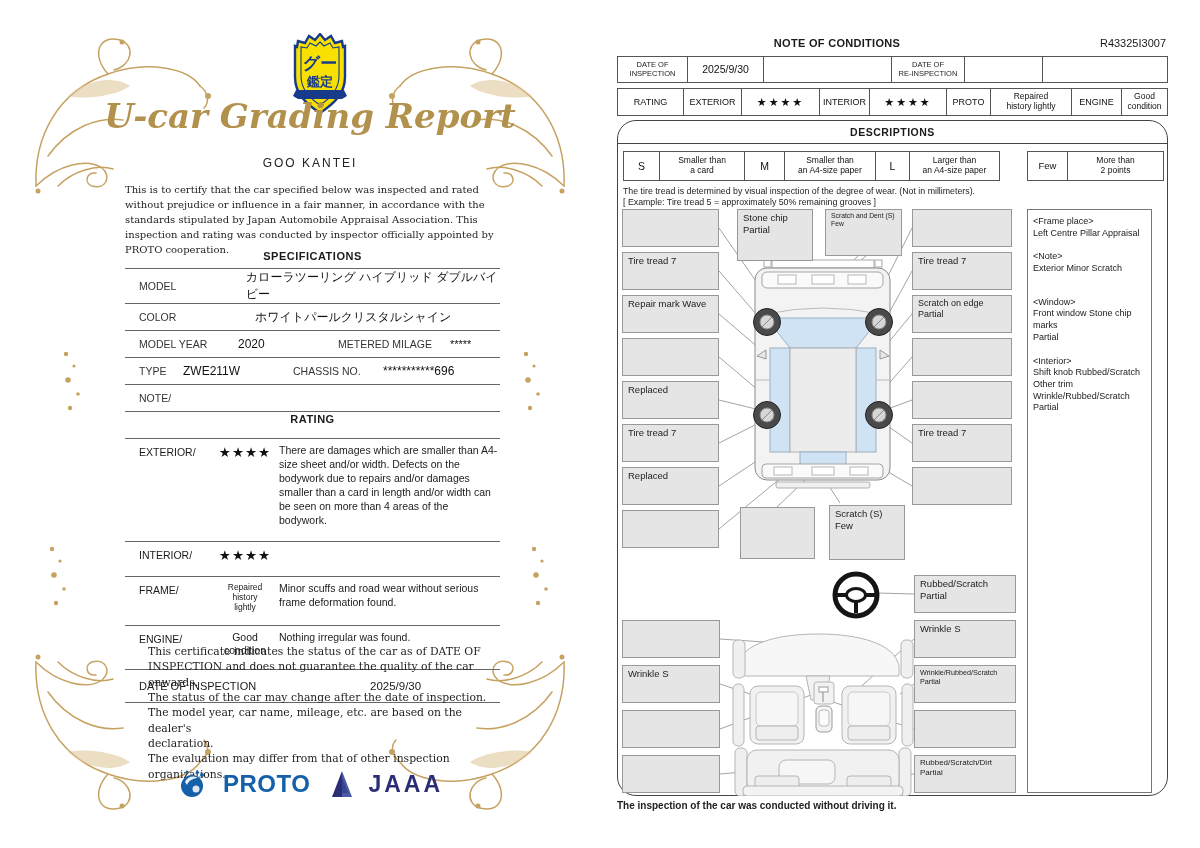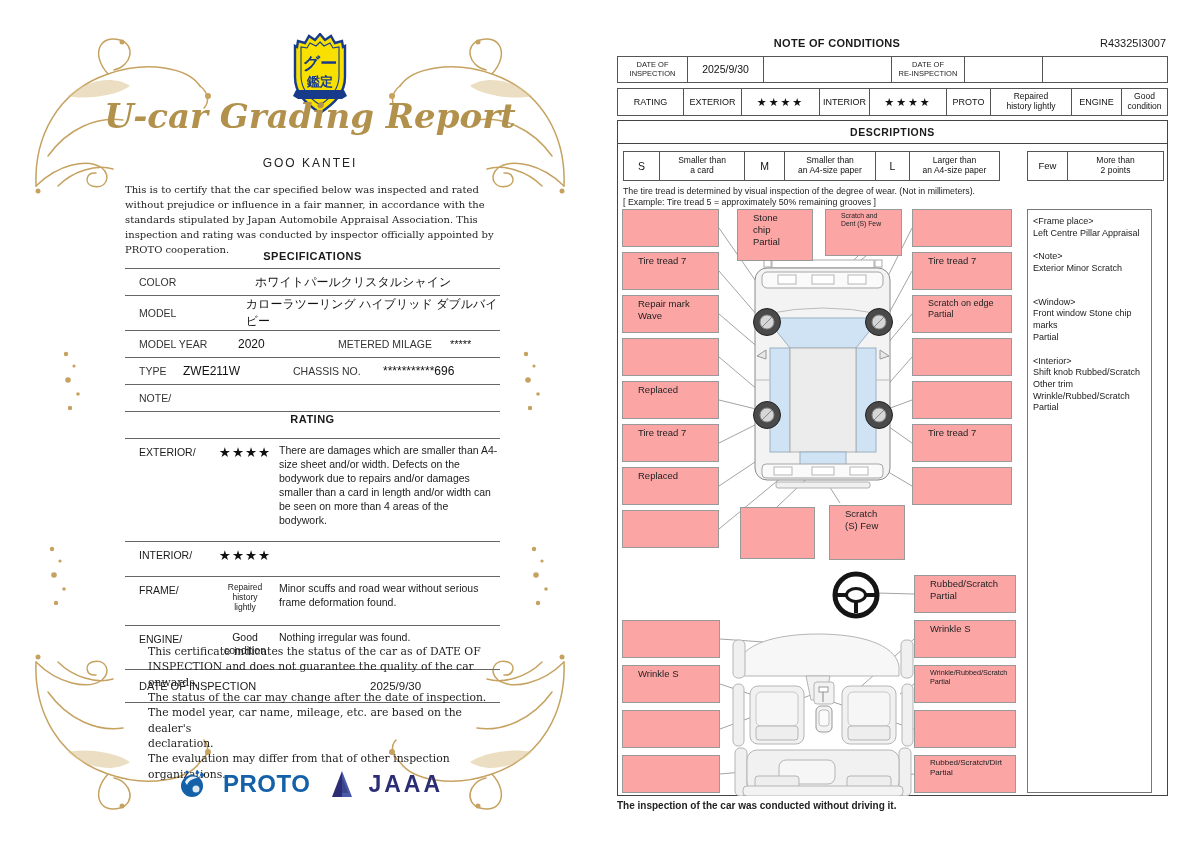--- a/index.html
+++ b/index.html
@@ -32,22 +32,22 @@
   .cell{border-right:1px solid #555;display:flex;align-items:center;justify-content:center;
         text-align:center;white-space:pre-line;line-height:1.15;box-sizing:border-box;}
   .cell:last-child{border-right:none;}
   .hcell{font-size:7.5px;color:#222;}
   .vcell{font-size:10.5px;color:#111;}
   .scell{font-size:11px;letter-spacing:2px;color:#111;}
   .mcell{font-size:8.5px;color:#111;}
   .desc-outline{border:1.5px solid #444;box-sizing:border-box;}
   .desc-head{height:22px;border-bottom:1.2px solid #444;display:flex;align-items:center;
              justify-content:center;font-weight:bold;font-size:10.5px;letter-spacing:.5px;}
-  .lbox{position:absolute;background:#fca5a5;border:1px solid #999;font-size:9.5px;color:#222;
-        padding:2px 15px;line-height:1.25;box-sizing:border-box;overflow:hidden;z-index:3;}
+  .lbox{position:absolute;background:#e5e5e5;border:1px solid #999;font-size:9.5px;color:#222;
+        padding:2px 5px;line-height:1.25;box-sizing:border-box;overflow:hidden;z-index:3;}
   .sm{font-size:8px;}
   .xs{font-size:6.8px;}
   .notes-panel{border:1px solid #777;padding:6px 5px;font-size:9px;line-height:1.3;
                box-sizing:border-box;background:#fff;z-index:3;}
   .np-h{margin-top:12px;}
   .np-h:first-child{margin-top:0;}
   .np-gap{margin-top:22px;}
   .footer-note{font-size:10px;font-weight:600;color:#222;}
   .rep-no{font-size:11px;text-align:right;}
   .page-title{font-size:11px;font-weight:bold;text-align:center;letter-spacing:.3px;}
@@ -97,26 +97,26 @@
 
 <div class="abs cert-title" style="left:60px;top:96px;width:500px;">U-car Grading Report</div>
 <div class="abs cert-org" style="left:60px;top:156px;width:500px;">GOO KANTEI</div>
 
 <div class="abs cert-body" style="left:125px;top:182px;width:392px;">This is to certify that the car specified below was inspected and rated without prejudice or influence in a fair manner, in accordance with the standards stipulated by Japan Automobile Appraisal Association. This inspection and rating was conducted by inspector officially appointed by PROTO cooperation.</div>
 
 <div class="abs sec-head" style="left:125px;top:250px;width:375px;">SPECIFICATIONS</div>
 
 <div class="abs spec-table" style="left:125px;top:268px;width:375px;">
   <div class="srow">
+    <span class="sl" style="width:130px">MODEL</span>
+    <span class="sv">カローラツーリング ハイブリッド ダブルバイビー</span>
+  </div>
+  <div class="srow">
     <span class="sl" style="width:130px">COLOR</span>
     <span class="sv">ホワイトパールクリスタルシャイン</span>
-  </div>
-  <div class="srow">
-    <span class="sl" style="width:130px">MODEL</span>
-    <span class="sv">カローラツーリング ハイブリッド ダブルバイビー</span>
   </div>
   <div class="srow">
     <span class="sl" style="width:113px">MODEL YEAR</span>
     <span class="sv" style="width:100px">2020</span>
     <span class="sl" style="width:112px;padding-left:0">METERED MILAGE</span>
     <span class="sv" style="font-size:11px">*****</span>
   </div>
   <div class="srow">
     <span class="sl" style="width:58px">TYPE</span>
     <span class="sv" style="width:110px">ZWE211W</span>
@@ -205,21 +205,21 @@
   <div class="cell mcell" style="width:50px;font-size:9px">INTERIOR</div>
   <div class="cell scell" style="width:77px">★★★★</div>
   <div class="cell mcell" style="width:44px;font-size:9px">PROTO</div>
   <div class="cell mcell" style="width:81px">Repaired
 history lightly</div>
   <div class="cell mcell" style="width:50px;font-size:9px">ENGINE</div>
   <div class="cell mcell" style="flex:1">Good
 condition</div>
 </div>
 
-<div class="abs desc-outline" style="left:617px;top:120px;width:551px;height:676px;">
+<div class="abs desc-outline" style="left:617px;top:120px;width:551px;height:676px;border-radius:19px;">
   <div class="desc-head">DESCRIPTIONS</div>
 </div>
 
 <div class="abs tbl" style="left:623px;top:151px;width:377px;height:30px;border-color:#555;">
   <div class="cell vcell" style="width:36px">S</div>
   <div class="cell mcell" style="width:85px">Smaller than
 a card</div>
   <div class="cell vcell" style="width:40px">M</div>
   <div class="cell mcell" style="width:91px">Smaller than
 an A4-size paper</div>

